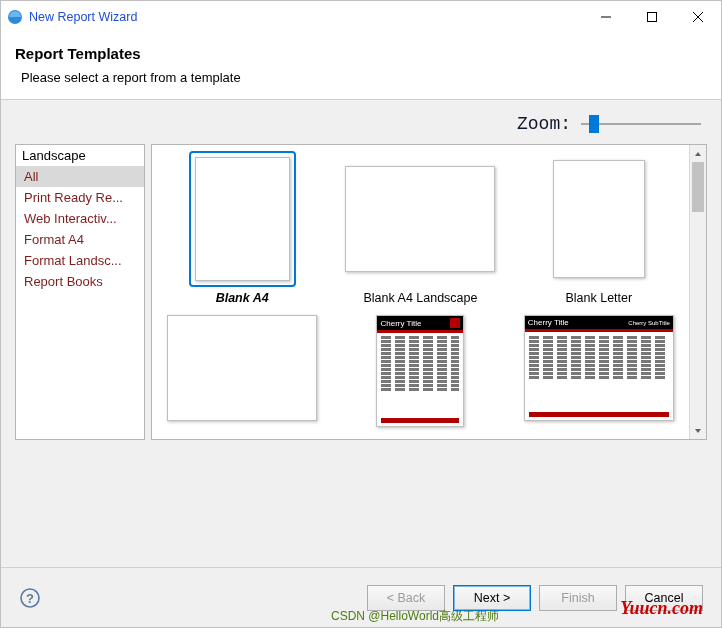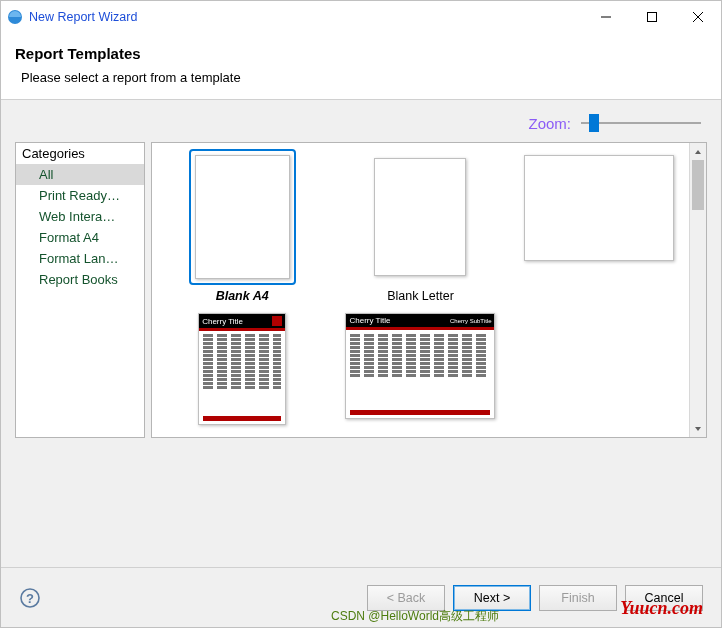--- a/index.html
+++ b/index.html
@@ -15,30 +15,30 @@
   .winbtn svg { width:10px; height:10px; }
 
   
   .header { padding:12px 14px 14px 14px; border-bottom:1px solid #d0d0d0; }
   .header h1 { margin:0 0 8px 0; font-size:15px; font-weight:700; color:#000; }
   .header .subtitle { font-size:13px; color:#000; padding-left:6px; }
 
   
   .content { flex:1; background:#f0f0f0; display:flex; flex-direction:column; position:relative; }
   .zoom-row { display:flex; justify-content:flex-end; align-items:center; padding:14px 20px 10px 0; gap:10px; }
-  .zoom-label { font-size:15px; color:#8b5cf6; }
+  .zoom-label { font-size:18px; color:#0f172a;font-family:Liberation Mono, monospace; }
   .slider { position:relative; width:120px; height:18px; }
   .slider-track { position:absolute; top:8px; left:0; right:0; height:2px; background:#a8a8a8; }
   .slider-thumb { position:absolute; top:0; left:8px; width:10px; height:18px; background:#0078d7; }
 
   .panes { display:flex; gap:6px; padding:0 14px 14px 14px; height:310px; }
 
   .cat-list { width:130px; background:#fff; border:1px solid #b5b5b5; font-size:13px; overflow:hidden; }
   .cat-header { padding:3px 6px; color:#000; }
-  .cat-item { padding:3px 23px; color:#14532d; white-space:nowrap; overflow:hidden; text-overflow:ellipsis; }
+  .cat-item { padding:3px 8px; color:#7f1d1d; white-space:nowrap; overflow:hidden; text-overflow:ellipsis; }
   .cat-item.selected { background:#d9d9d9; }
 
   .gallery-wrap { flex:1; display:flex; border:1px solid #b5b5b5; background:#fff; }
   .gallery { flex:1; padding:6px 4px; overflow:hidden; }
   .grid { display:grid; grid-template-columns:repeat(3, 1fr); gap:4px 6px; }
   .tpl { display:flex; flex-direction:column; align-items:center; }
   .thumb-outer { padding:4px; border:2px solid transparent; border-radius:4px; }
   .tpl.selected .thumb-outer { border-color:#0078d7; }
   .thumb { background:#fff; border:1px solid #bfbfbf; box-shadow:1px 1px 3px rgba(0,0,0,0.25); position:relative; overflow:hidden; }
   .thumb.portrait { width:95px; height:124px; }
@@ -110,37 +110,43 @@
     <span class="zoom-label">Zoom:</span>
     <div class="slider">
       <div class="slider-track"></div>
       <div class="slider-thumb"></div>
     </div>
   </div>
 
   <div class="panes">
 
     <div class="cat-list">
-      <div class="cat-header">Categories</div>
+      <div class="cat-header">Landscape</div>
       <div class="cat-item selected">All</div>
       <div class="cat-item">Print Ready Re...</div>
       <div class="cat-item">Web Interactiv...</div>
       <div class="cat-item">Format A4</div>
       <div class="cat-item">Format Landsc...</div>
       <div class="cat-item">Report Books</div>
     </div>
 
     <div class="gallery-wrap">
       <div class="gallery">
         <div class="grid">
           <div class="tpl selected">
             <div class="thumb-outer">
                 <div class="thumb portrait"></div>
               </div>
             <div class="tpl-label">Blank A4</div>
+          </div>
+          <div class="tpl">
+            <div class="thumb-outer">
+                <div class="thumb landscape" style="margin-top:9px;margin-bottom:9px;"></div>
+              </div>
+            <div class="tpl-label">Blank A4 Landscape</div>
           </div>
           <div class="tpl">
             <div class="thumb-outer">
                 <div class="thumb portrait" style="height:118px;width:92px;margin-top:3px;margin-bottom:3px;"></div>
               </div>
             <div class="tpl-label">Blank Letter</div>
           </div>
 
           <div class="tpl">
             <div class="thumb-outer">

